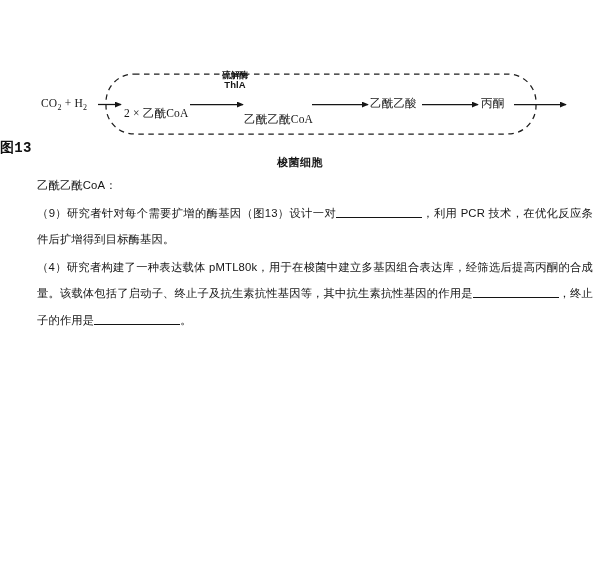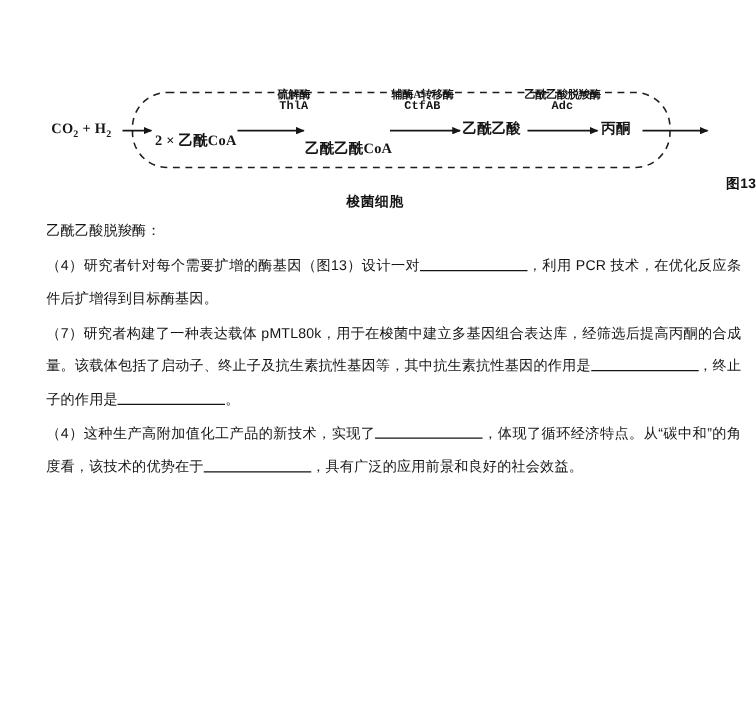--- a/index.html
+++ b/index.html
@@ -34,21 +34,21 @@
     position: absolute;
     white-space: nowrap;
     font-family: "Liberation Serif", "DejaVu Serif", serif;
     color: #161616;
     line-height: 1.05;
   }
 
   
   .metabolite {
     font-size: 11.5px;
-    font-weight: 700;
+    font-weight: 400;
     letter-spacing: 0.2px;
   }
   .metabolite .sub {
     font-size: 8px;
     vertical-align: sub;
   }
 
   
   .enzyme {
     font-size: 9px;
@@ -57,41 +57,41 @@
   }
   .enzyme .cn {
     display: block;
     font-size: 9px;
     letter-spacing: -0.3px;
     font-weight: 700;
   }
   .enzyme .gene {
     display: block;
     font-size: 9.5px;
-    font-family: Liberation Mono, monospace;
+    font-family: Liberation Sans, sans-serif;
     font-weight: 600;
     letter-spacing: 0.1px;
   }
 
   #cell-label {
     font-size: 11px;
     font-weight: 700;
     letter-spacing: 0.5px;
   }
 
   #fig-caption {
     position: absolute;
     top: 139px;
     left: 0;
     width: 605px;
-    text-align: right;
-    font-size: 11px;
+    text-align: left;
+    font-size: 14px;
     font-weight: 700;
     letter-spacing: 0.3px;
-    font-family: Liberation Sans, sans-serif;
+    font-family: Liberation Mono, monospace;
   }
 
   
   #question-body {
     position: absolute;
     left: 37px;
     top: 172px;
     width: 556px;
   }
   .q-line, .q-para {
@@ -153,45 +153,34 @@
 
   <div class="fig-label metabolite" style="left:370px; top:45px;">乙酰乙酸</div>
 
   <div class="fig-label metabolite" style="left:481px; top:45px;">丙酮</div>
 
   <div class="fig-label enzyme" style="left:204px; top:19px; width:62px;">
     <span class="cn">硫解酶</span>
     <span class="gene">ThlA</span>
   </div>
 
-  <div class="fig-label enzyme" style="left:295px; top:19px; width:86px;">
-    <span class="cn">辅酶A转移酶</span>
-    <span class="gene">CtfAB</span>
-  </div>
 
-  <div class="fig-label enzyme" style="left:402px; top:19px; width:96px;">
-    <span class="cn">乙酰乙酸脱羧酶</span>
-    <span class="gene">Adc</span>
-  </div>
 
   <div class="fig-label" id="cell-label" style="left:277px; top:85px;margin-top:20px;">梭菌细胞</div>
 </div>
 
 <div id="fig-caption">图13</div>
 
 <div id="question-body">
 
-  <div class="q-line" id="prompt-line">乙酰乙酸脱羧酶：</div>
+  <div class="q-line" id="prompt-line">乙酰乙酰CoA：</div>
 
   <div class="q-para">
-    <span>（4）研究者针对每个需要扩增的酶基因（图13）设计一对</span><span class="blank blank-md"></span><span>，利用 PCR 技术，在优化反应条件后扩增得到目标酶基因。</span>
+    <span>（9）研究者针对每个需要扩增的酶基因（图13）设计一对</span><span class="blank blank-md"></span><span>，利用 PCR 技术，在优化反应条件后扩增得到目标酶基因。</span>
   </div>
 
   <div class="q-para">
-    <span>（7）研究者构建了一种表达载体 pMTL80k，用于在梭菌中建立多基因组合表达库，经筛选后提高丙酮的合成量。该载体包括了启动子、终止子及抗生素抗性基因等，其中抗生素抗性基因的作用是</span><span class="blank blank-md"></span><span>，终止子的作用是</span><span class="blank blank-md"></span><span>。</span>
+    <span>（4）研究者构建了一种表达载体 pMTL80k，用于在梭菌中建立多基因组合表达库，经筛选后提高丙酮的合成量。该载体包括了启动子、终止子及抗生素抗性基因等，其中抗生素抗性基因的作用是</span><span class="blank blank-md"></span><span>，终止子的作用是</span><span class="blank blank-md"></span><span>。</span>
   </div>
 
 
-  <div class="q-para">
-    <span>（4）这种生产高附加值化工产品的新技术，实现了</span><span class="blank blank-md"></span><span>，体现了循环经济特点。从“碳中和”的角度看，该技术的优势在于</span><span class="blank blank-md"></span><span>，具有广泛的应用前景和良好的社会效益。</span>
-  </div>
 
 </div>
 
 </body></html>

